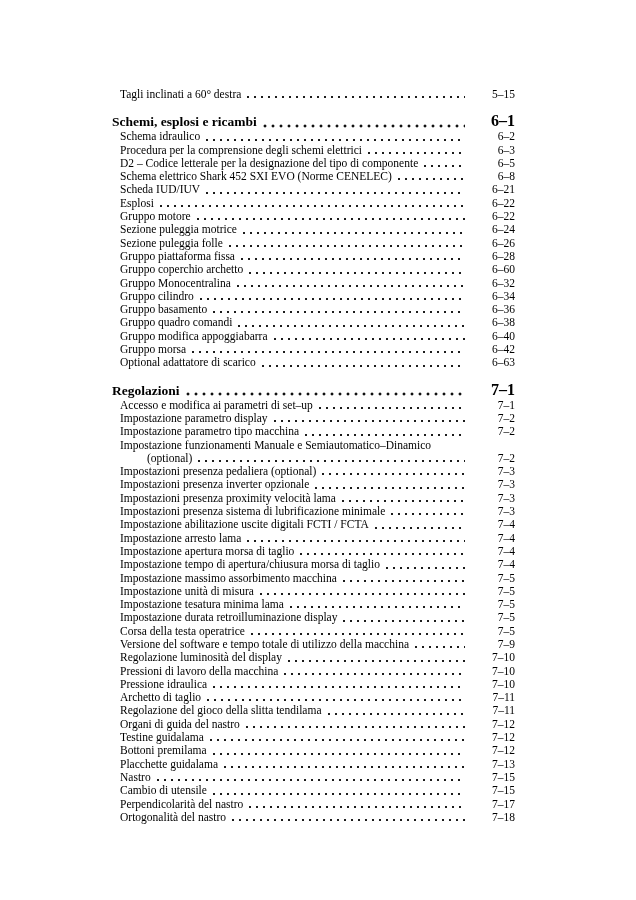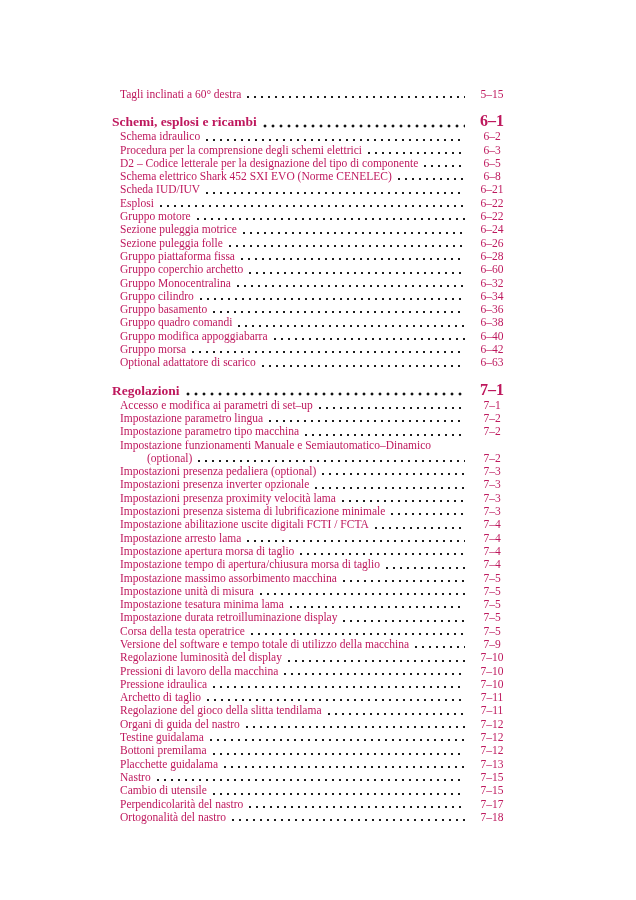--- a/index.html
+++ b/index.html
@@ -10,21 +10,21 @@
     width: 636px;
     height: 900px;
     background: #ffffff;
     font-family: "Liberation Serif", "DejaVu Serif", serif;
   }
   .page {
     position: relative;
     width: 636px;
     height: 900px;
     background: #ffffff;
-    color: #be185d;
+    color: #000000;
     overflow: hidden;
   }
   .toc {
     position: absolute;
     left: 97px;
     top: 88px;
     width: 418px;
   }
   .row {
     display: flex;
@@ -45,21 +45,21 @@
     background-image: radial-gradient(circle at 2px 2px, #1c1c1c 1.05px, rgba(0,0,0,0) 1.45px);
     background-size: 7px 4px;
     background-repeat: repeat-x;
     background-position: left center;
   }
   .spacer {
     flex: 1 1 auto;
   }
   .pageno {
     flex: 0 0 46px;
-    text-align: center;
+    text-align: right;
   }
   .indent-1 { padding-left: 23px; }
   .indent-2 { padding-left: 50px; }
   .section-header {
     font-weight: bold;
     font-size: 13.5px;
     line-height: 17px;
     margin-top: 11px;
     padding-left: 0;
     margin-left: 15px;
@@ -182,21 +182,21 @@
         <span class="label">Regolazioni</span>
         <span class="leader"></span>
         <span class="pageno">7–1</span>
       </div>
       <div class="row indent-1">
         <span class="label">Accesso e modifica ai parametri di set–up</span>
         <span class="leader"></span>
         <span class="pageno">7–1</span>
       </div>
       <div class="row indent-1">
-        <span class="label">Impostazione parametro lingua</span>
+        <span class="label">Impostazione parametro display</span>
         <span class="leader"></span>
         <span class="pageno">7–2</span>
       </div>
       <div class="row indent-1">
         <span class="label">Impostazione parametro tipo macchina</span>
         <span class="leader"></span>
         <span class="pageno">7–2</span>
       </div>
       <div class="row indent-1">
         <span class="label">Impostazione funzionamenti Manuale e Semiautomatico–Dinamico</span>

